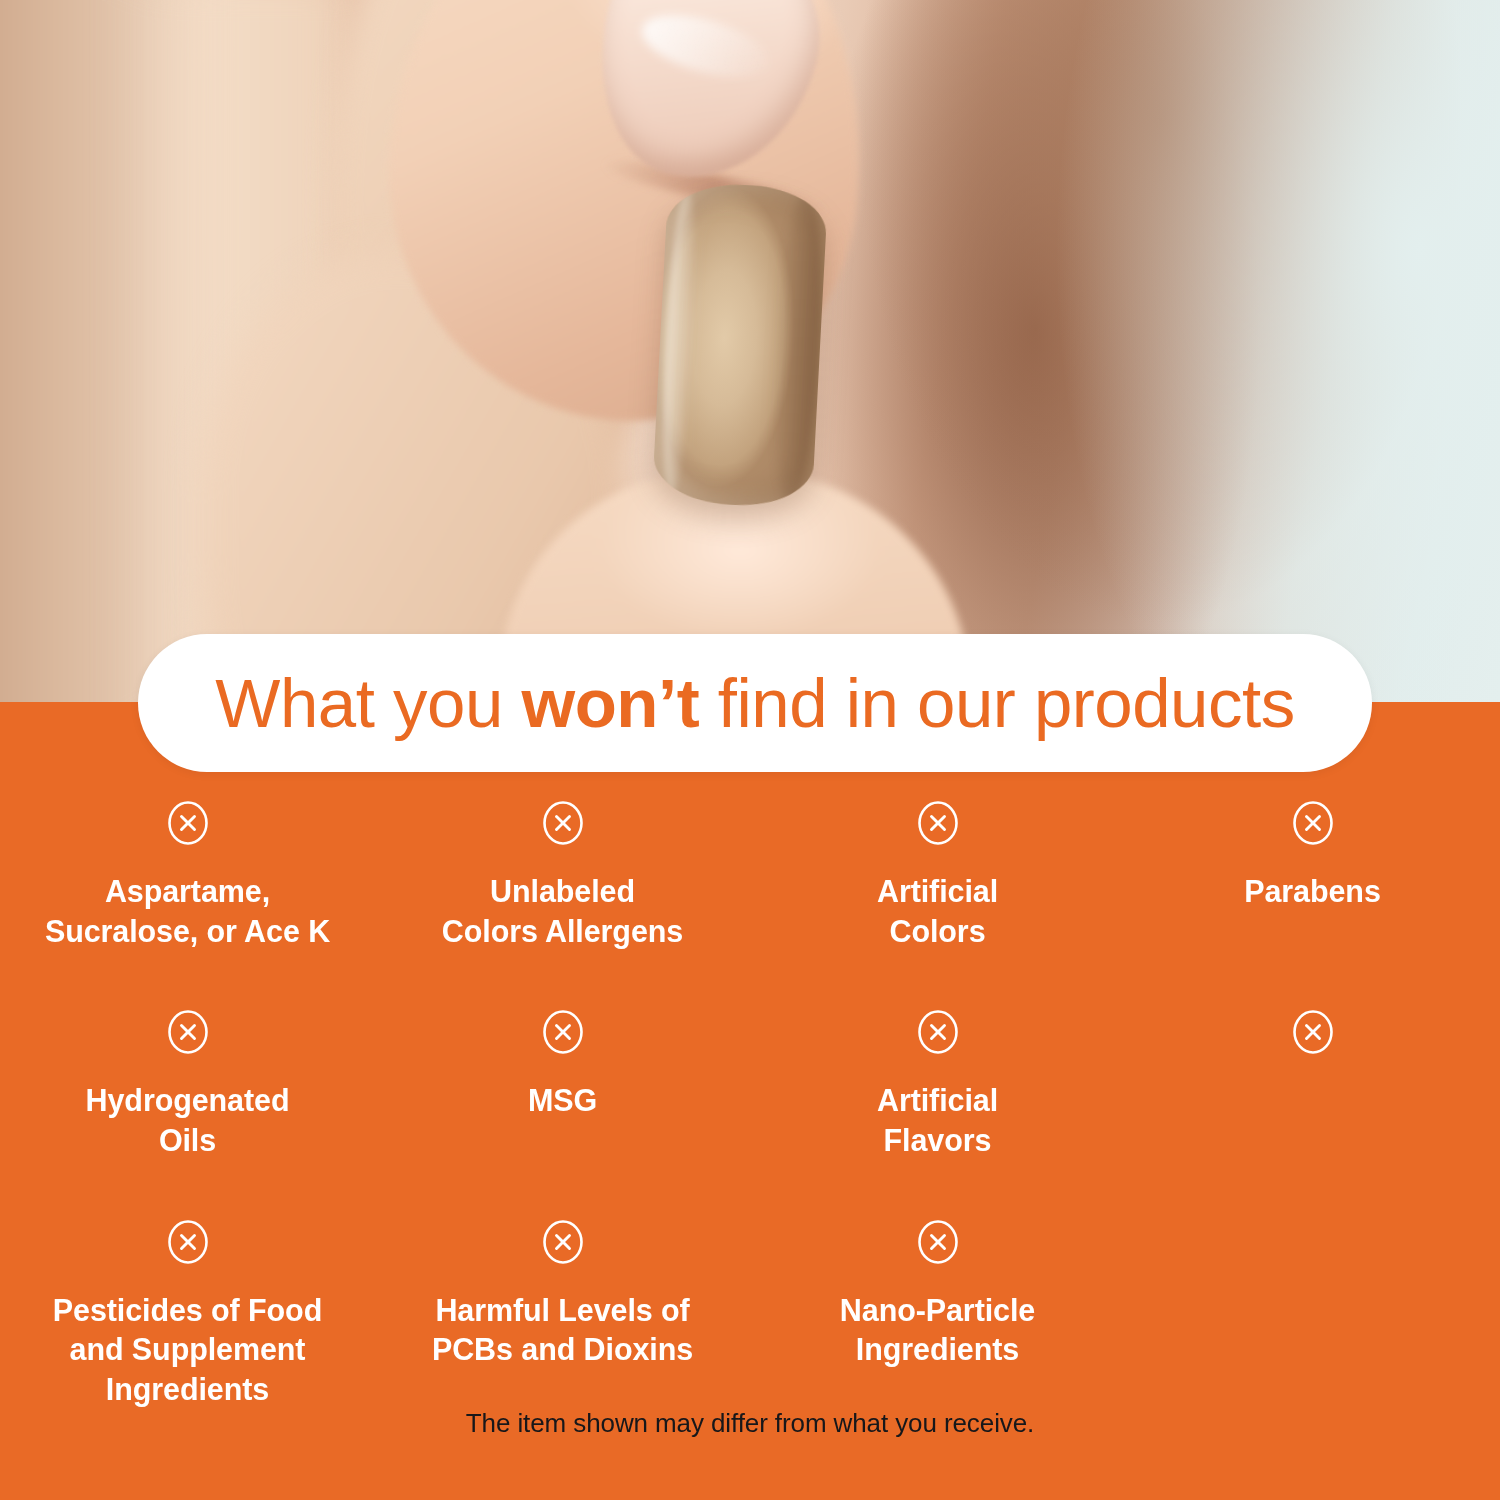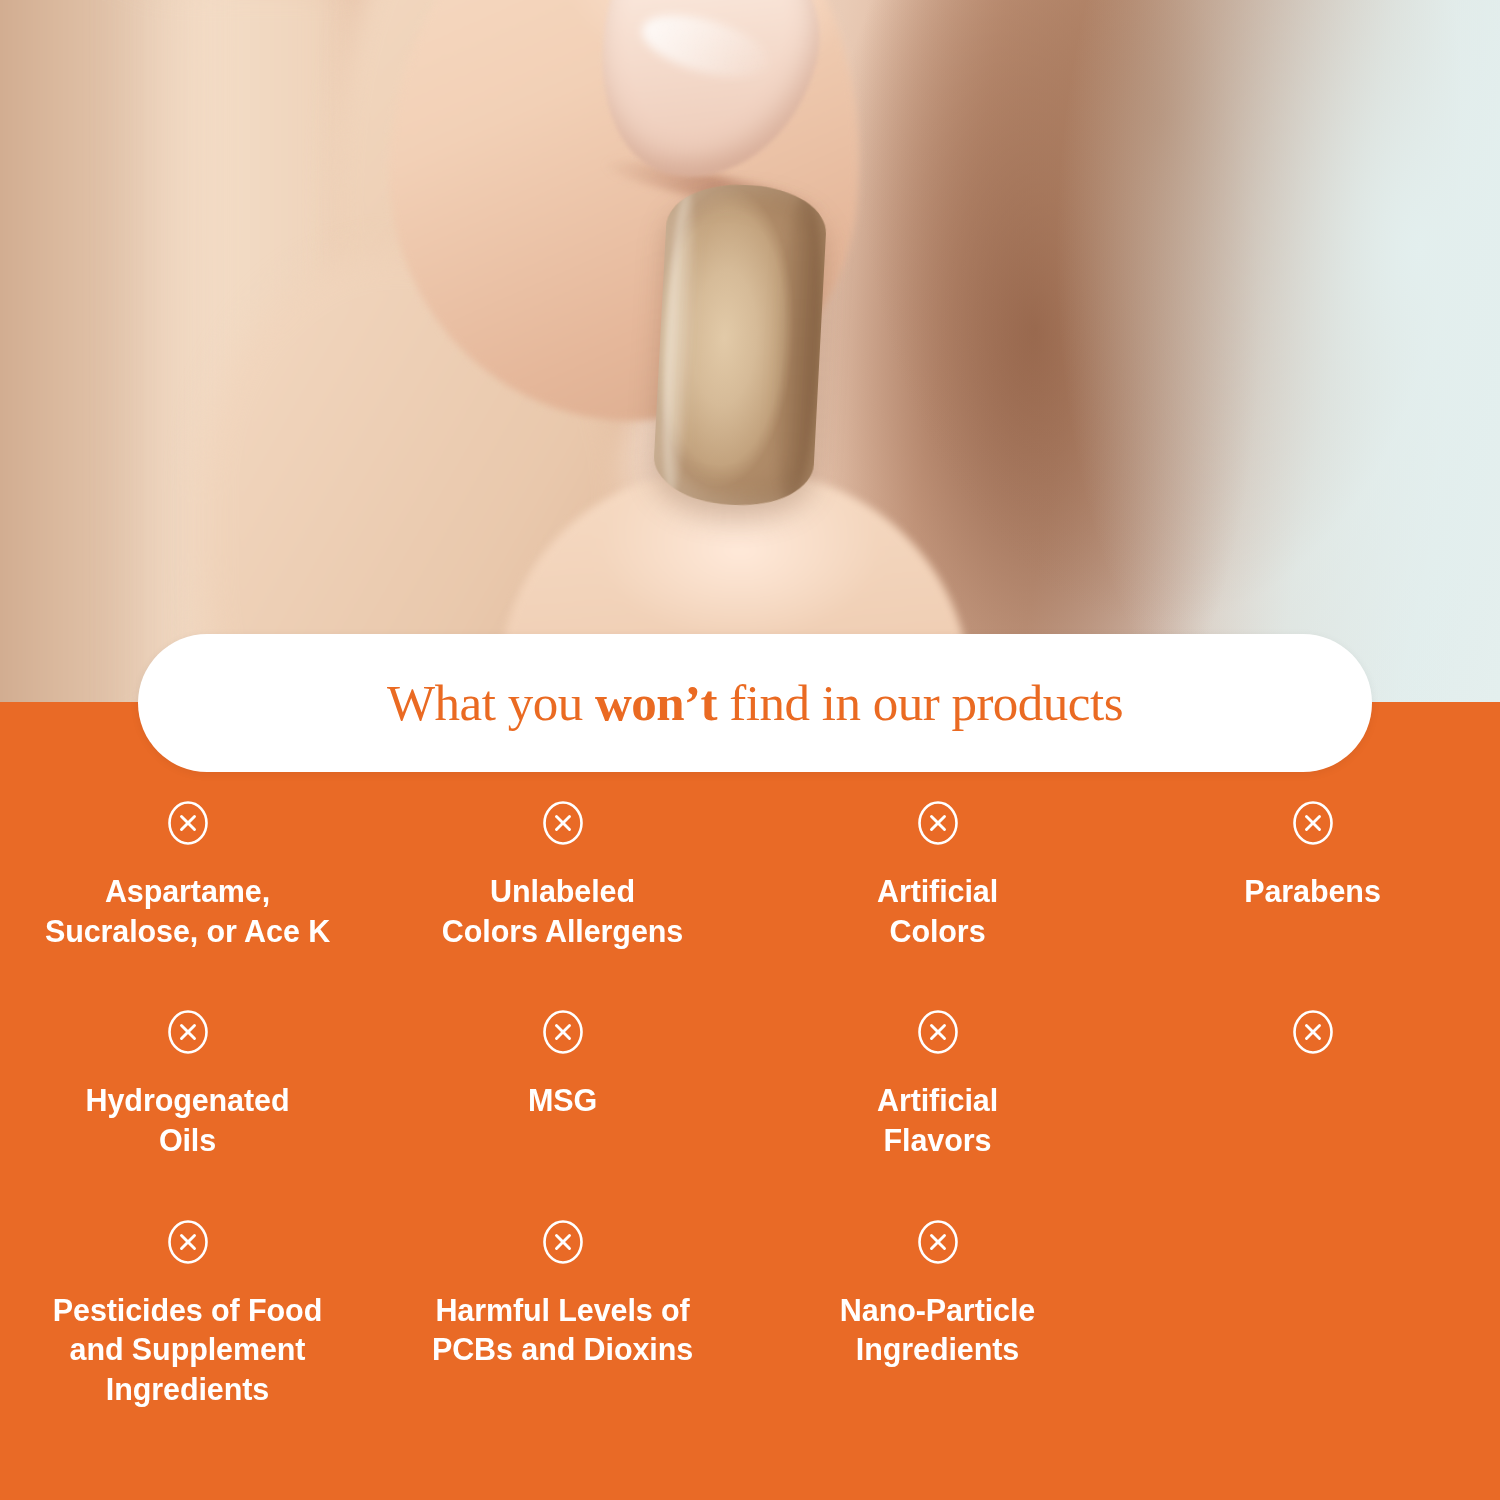--- a/index.html
+++ b/index.html
@@ -213,27 +213,26 @@
     width: 1234px;
     height: 138px;
     background: #ffffff;
     border-radius: 69px;
     display: flex;
     align-items: center;
     justify-content: center;
     box-shadow: 0 2px 10px rgba(0,0,0,0.06);
   }
   #title-text {
-    font-size: 51px;
+    font-size: 69px;
     color: #EA6A22;
     font-weight: 400;
     letter-spacing: -0.5px;
     white-space: nowrap;
     line-height: 1;
-    font-family: Liberation Serif, serif;
   }
   #title-text .t-strong { font-weight: 700; }
 
   
   #grid {
     position: absolute;
     left: 0;
     top: 800px;
     width: 1500px;
     display: grid;
@@ -421,14 +420,15 @@
             <ellipse cx="21" cy="23" rx="18.5" ry="20.5" fill="none" stroke="#ffffff" stroke-width="2.6"></ellipse>
             <line x1="14.5" y1="16.5" x2="27.5" y2="29.5" stroke="#ffffff" stroke-width="2.9" stroke-linecap="round"></line>
             <line x1="27.5" y1="16.5" x2="14.5" y2="29.5" stroke="#ffffff" stroke-width="2.9" stroke-linecap="round"></line>
           </svg>
         </span>
         <div class="cell-label">Nano-Particle
 Ingredients</div>
       </div>
     </div>
 
+  <div id="footer-note">The item shown may differ from what you receive.</div>
 
 </div>
 
 </body></html>

